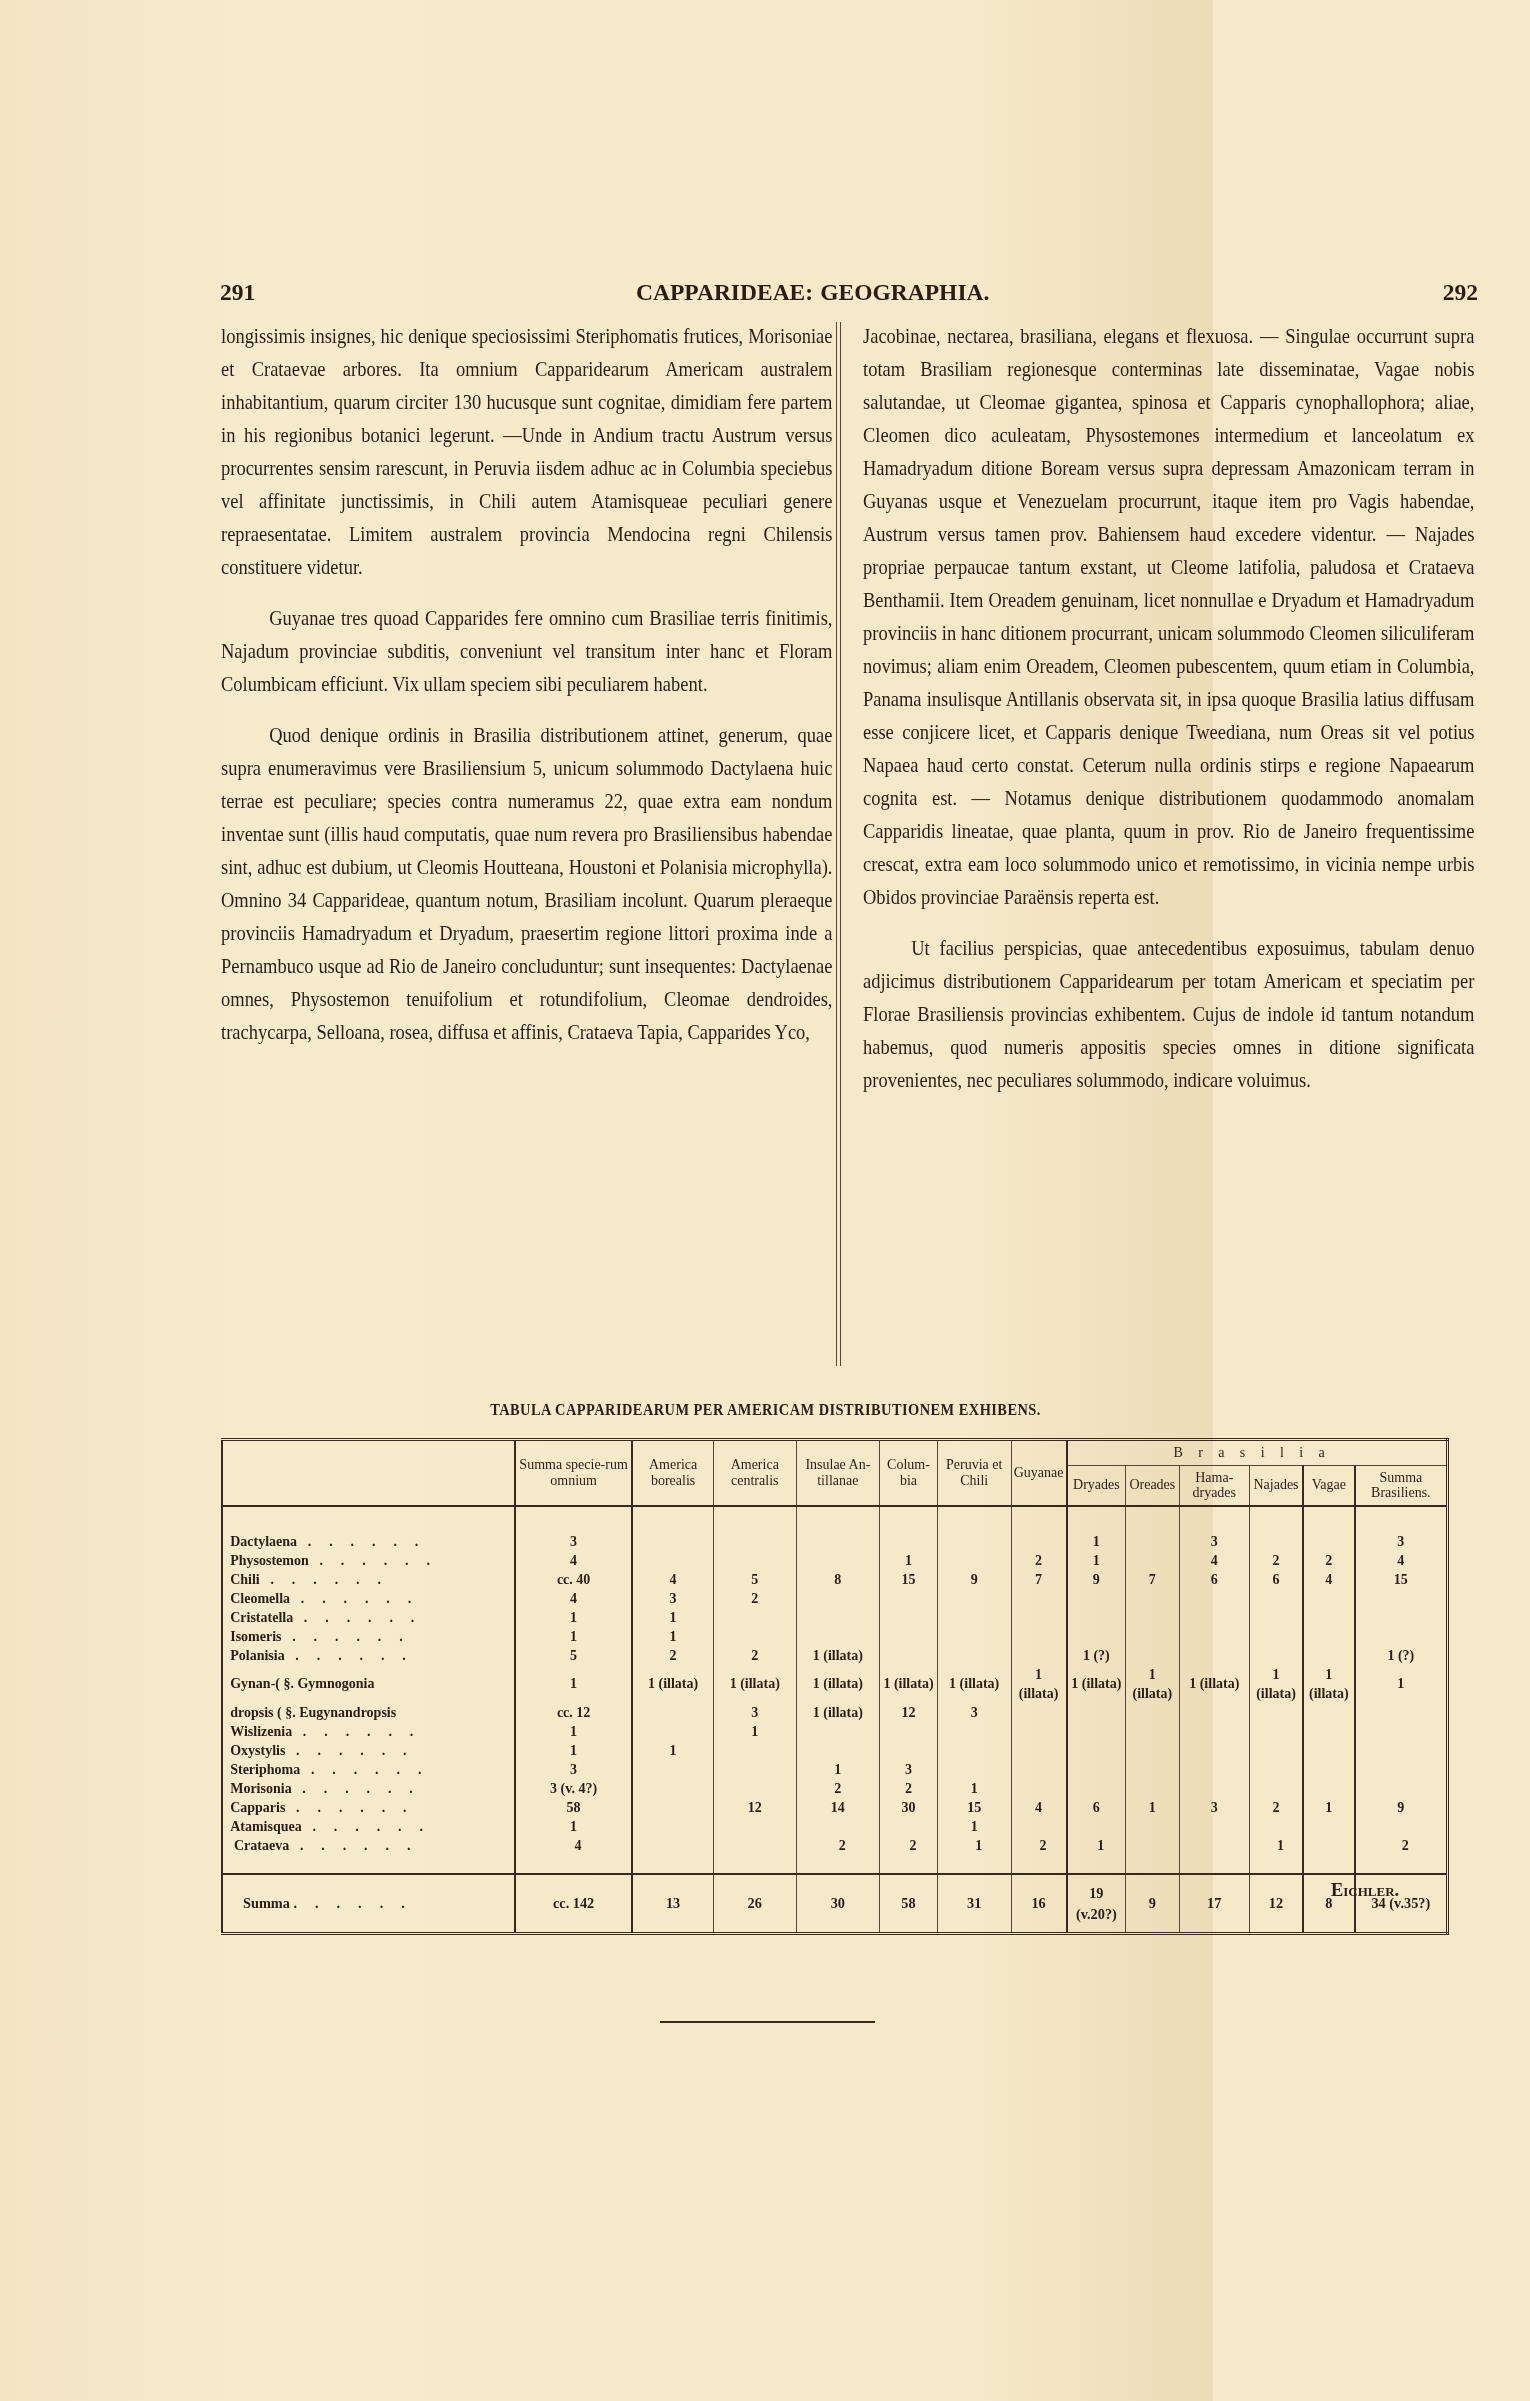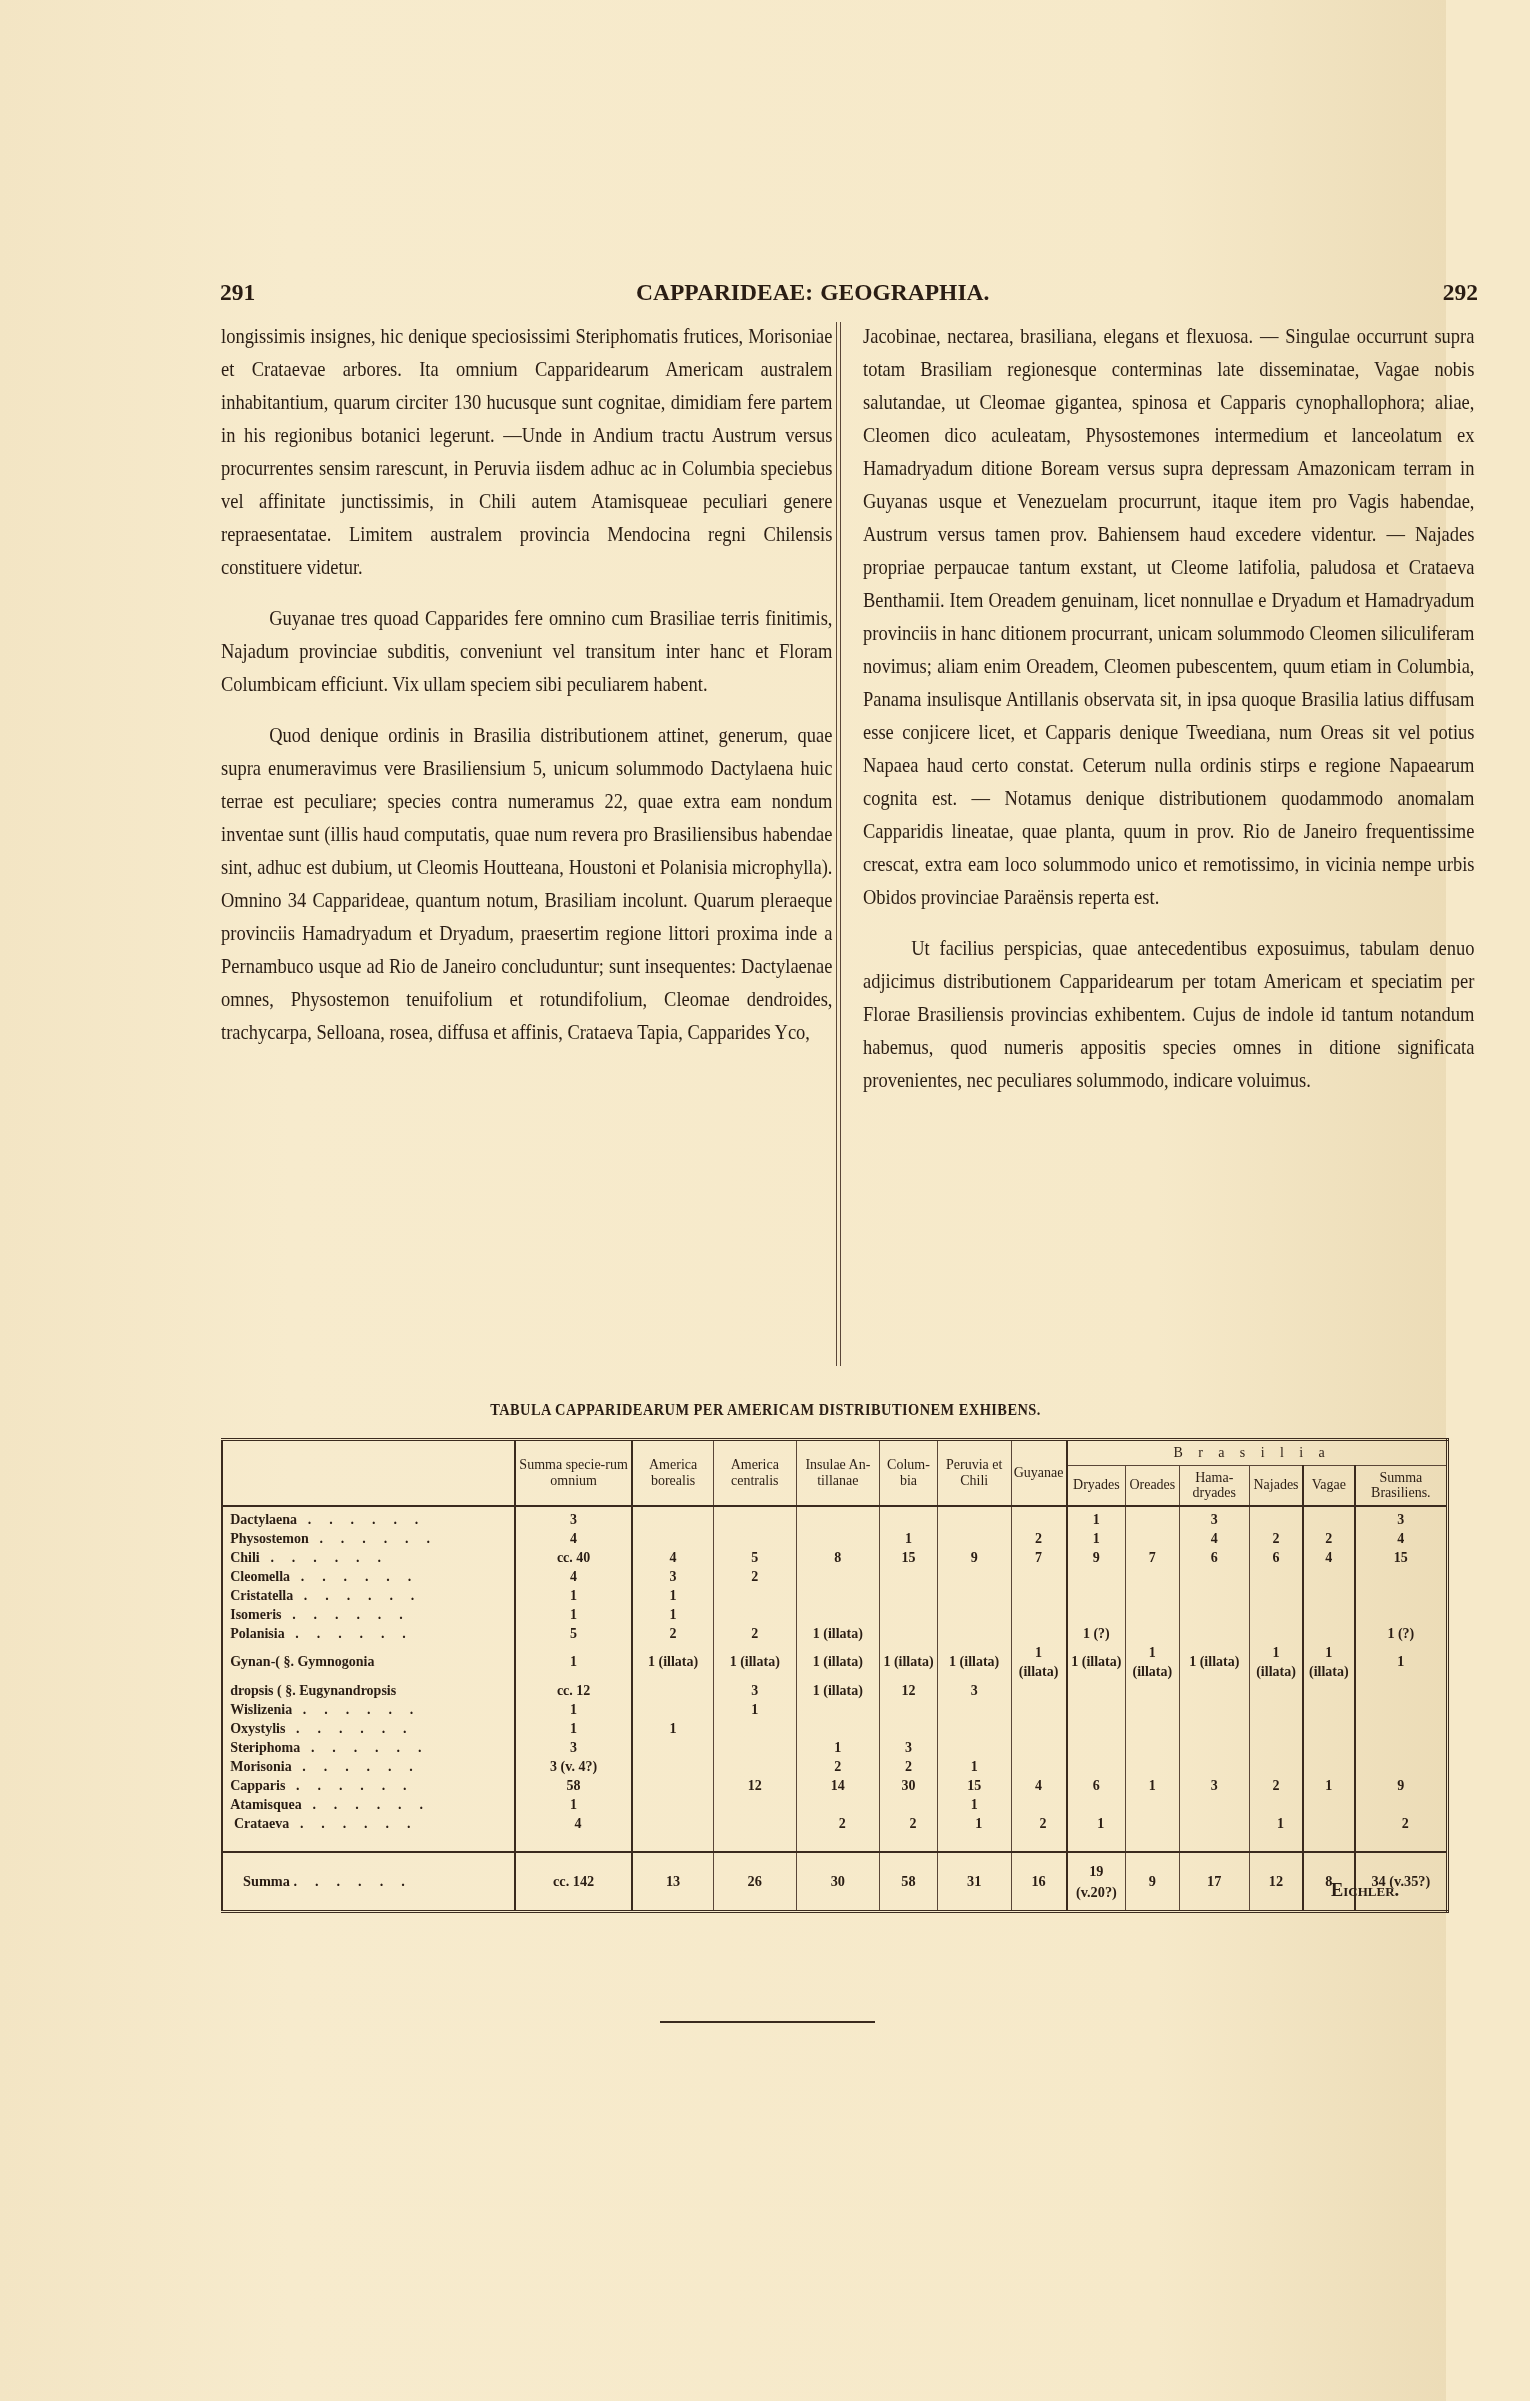--- a/index.html
+++ b/index.html
@@ -5,21 +5,21 @@
   html, body { margin: 0; padding: 0; }
   body {
     width: 1531px; height: 2401px;
     background: #f6e9c9;
     color: #2a1d14;
     font-family: "Liberation Serif", "DejaVu Serif", serif;
     position: relative;
     overflow: hidden;
   }
   .page {
-    position: absolute; left: 0; top: 0; width: 1446px; height: 2401px;
+    position: absolute; left: 0; top: 0; width: 1213px; height: 2401px;
     background: linear-gradient(90deg, #f3e5c4 0%, #f7ebcd 20%, #f6e9c9 80%, #ecdcb7 100%);
   }
   .running-head {
     position: absolute; top: 279px; left: 220px; width: 1274px; height: 36px;
     font-weight: bold; font-size: 23.5px; letter-spacing: 0;
   }
   .running-head .pg-left { position: absolute; left: 0; top: 0; }
   .running-head .pg-right { position: absolute; right: 16px; top: 0; margin-left: 12px; }
   .running-head .title { position: absolute; left: 416px; top: 0; }
   .running-head .title span { margin-right: 7.2px; }
@@ -52,21 +52,21 @@
     border-left: 2px double #3a2a1e; border-right: 3.1px double #3a2a1e;
   }
   table.dist th, table.dist td {
     border-left: 0.5px solid #5a4638; border-right: 0.5px solid #5a4638;
     text-align: center; padding: 0 2px; font-weight: normal;
   }
   table.dist th { font-size: 14px; line-height: 15.4px; padding: 4.1px 2px; vertical-align: middle; }
   table.dist thead tr.h2 th { border-top: 1px solid #5a4638; }
   table.dist thead { border-bottom: 2.6px double #3a2a1e; }
   table.dist tbody.rows td { line-height: 19px; font-weight: bold; font-size: 14px; }
-  table.dist tbody.rows tr:first-child td { padding-top: 3px; margin-top: 12px; }
+  table.dist tbody.rows tr:first-child td { padding-top: 25px; margin-top: 12px; }
   table.dist tbody.rows tr:last-child td { padding-bottom: 18.4px; padding-left: 11px; }
   table.dist td.genus { text-align: left; padding-left: 7.2px; white-space: nowrap; }
   table.dist td.genus .dots { letter-spacing: 7.2px; }
   table.dist tfoot { border-top: 2.6px double #3a2a1e; }
   table.dist tfoot td { line-height: 20.5px; padding: 8.2px 2px; font-weight: bold; font-size: 14.3px; }
   table.dist .dbl { border-left: 2px double #3a2a1e; }
   .brasilia-head { letter-spacing: 15.4px; font-size: 15.4px; }
   .signature {
     position: absolute; top: 1880px; left: 1331px;
     font-size: 18.4px; font-weight: bold; font-variant: small-caps;

